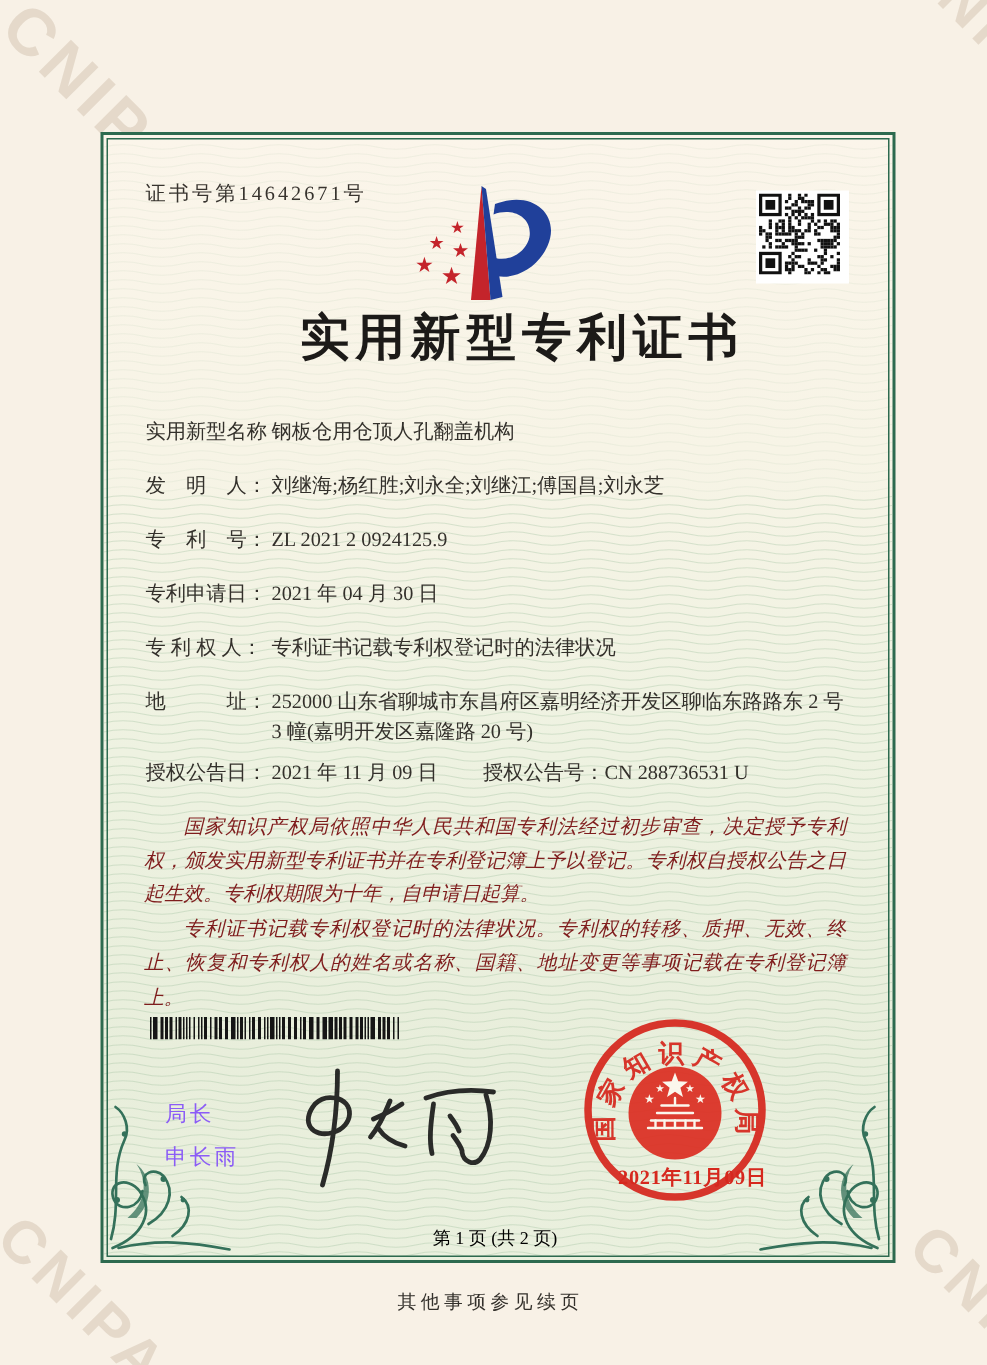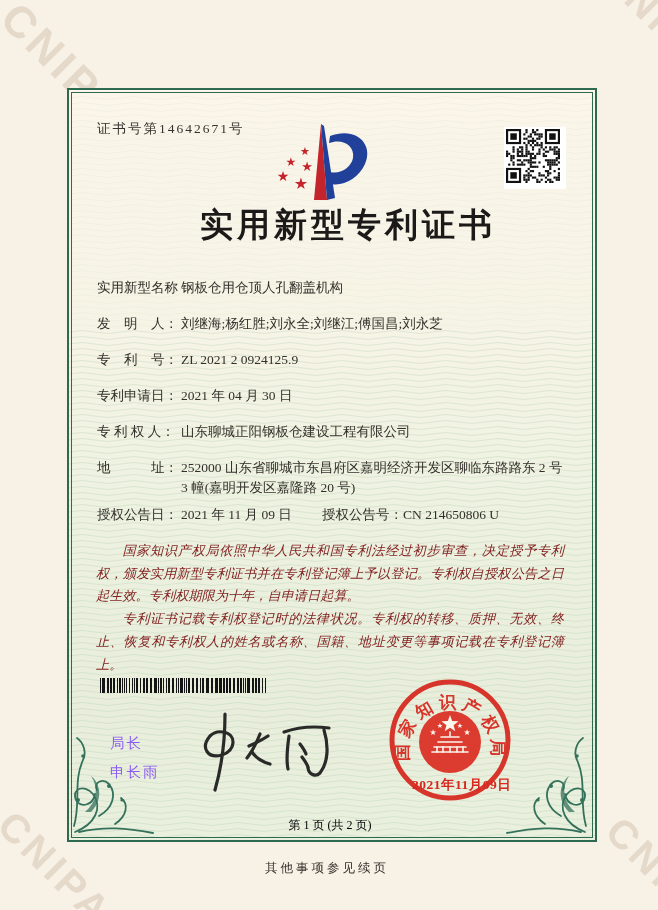--- a/index.html
+++ b/index.html
@@ -443,28 +443,28 @@
     <div class="row">
       <span class="lbl">发　明　人：</span><span>刘继海;杨红胜;刘永全;刘继江;傅国昌;刘永芝</span>
     </div>
     <div class="row">
       <span class="lbl">专　利　号：</span><span>ZL 2021 2 0924125.9</span>
     </div>
     <div class="row">
       <span class="lbl">专利申请日：</span><span>2021 年 04 月 30 日</span>
     </div>
     <div class="row">
-      <span class="lbl">专 利 权 人：</span><span>山东聊城正阳钢板仓建设工程有限公司</span>
+      <span class="lbl">专 利 权 人：</span><span>专利证书记载专利权登记时的法律状况</span>
     </div>
     <div class="row addr">
       <span class="lbl">地　　　址：</span><span>252000 山东省聊城市东昌府区嘉明经济开发区聊临东路路东 2 号 3 幢(嘉明开发区嘉隆路 20 号)</span>
     </div>
     <div class="row">
       <span class="lbl">授权公告日：</span><span>2021 年 11 月 09 日</span>
-      <span class="grant-pair2"><span>授权公告号：</span><span>CN 214650806 U</span></span>
+      <span class="grant-pair2"><span>授权公告号：</span><span>CN 288736531 U</span></span>
     </div>
   </div>
 
   <div class="paras">
     <p>国家知识产权局依照中华人民共和国专利法经过初步审查，决定授予专利权，颁发实用新型专利证书并在专利登记簿上予以登记。专利权自授权公告之日起生效。专利权期限为十年，自申请日起算。</p>
     <p>专利证书记载专利权登记时的法律状况。专利权的转移、质押、无效、终止、恢复和专利权人的姓名或名称、国籍、地址变更等事项记载在专利登记簿上。</p>
   </div>
 
   <svg class="barcode" id="barcodesvg" width="166" height="15" viewBox="0 0 166 15">
       <rect x="0" y="0" width="1" height="15" fill="#151515"></rect>

